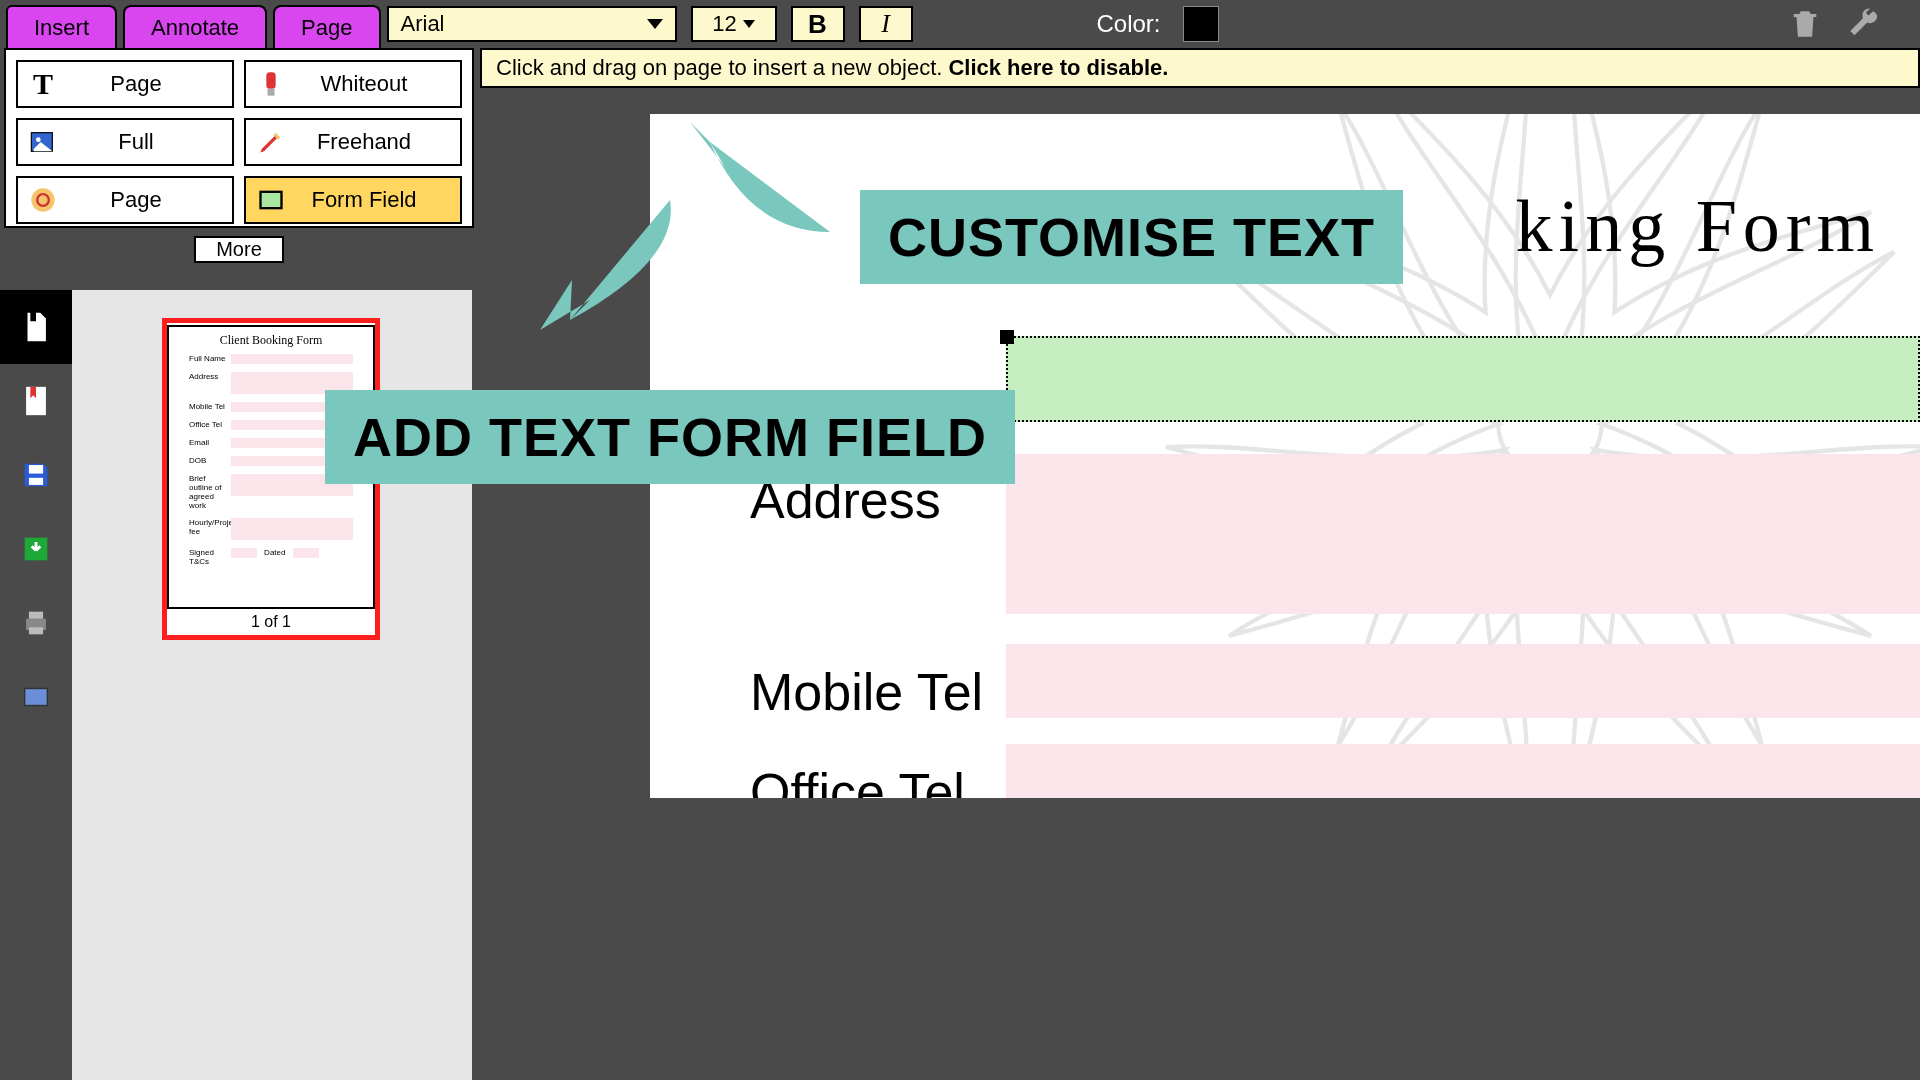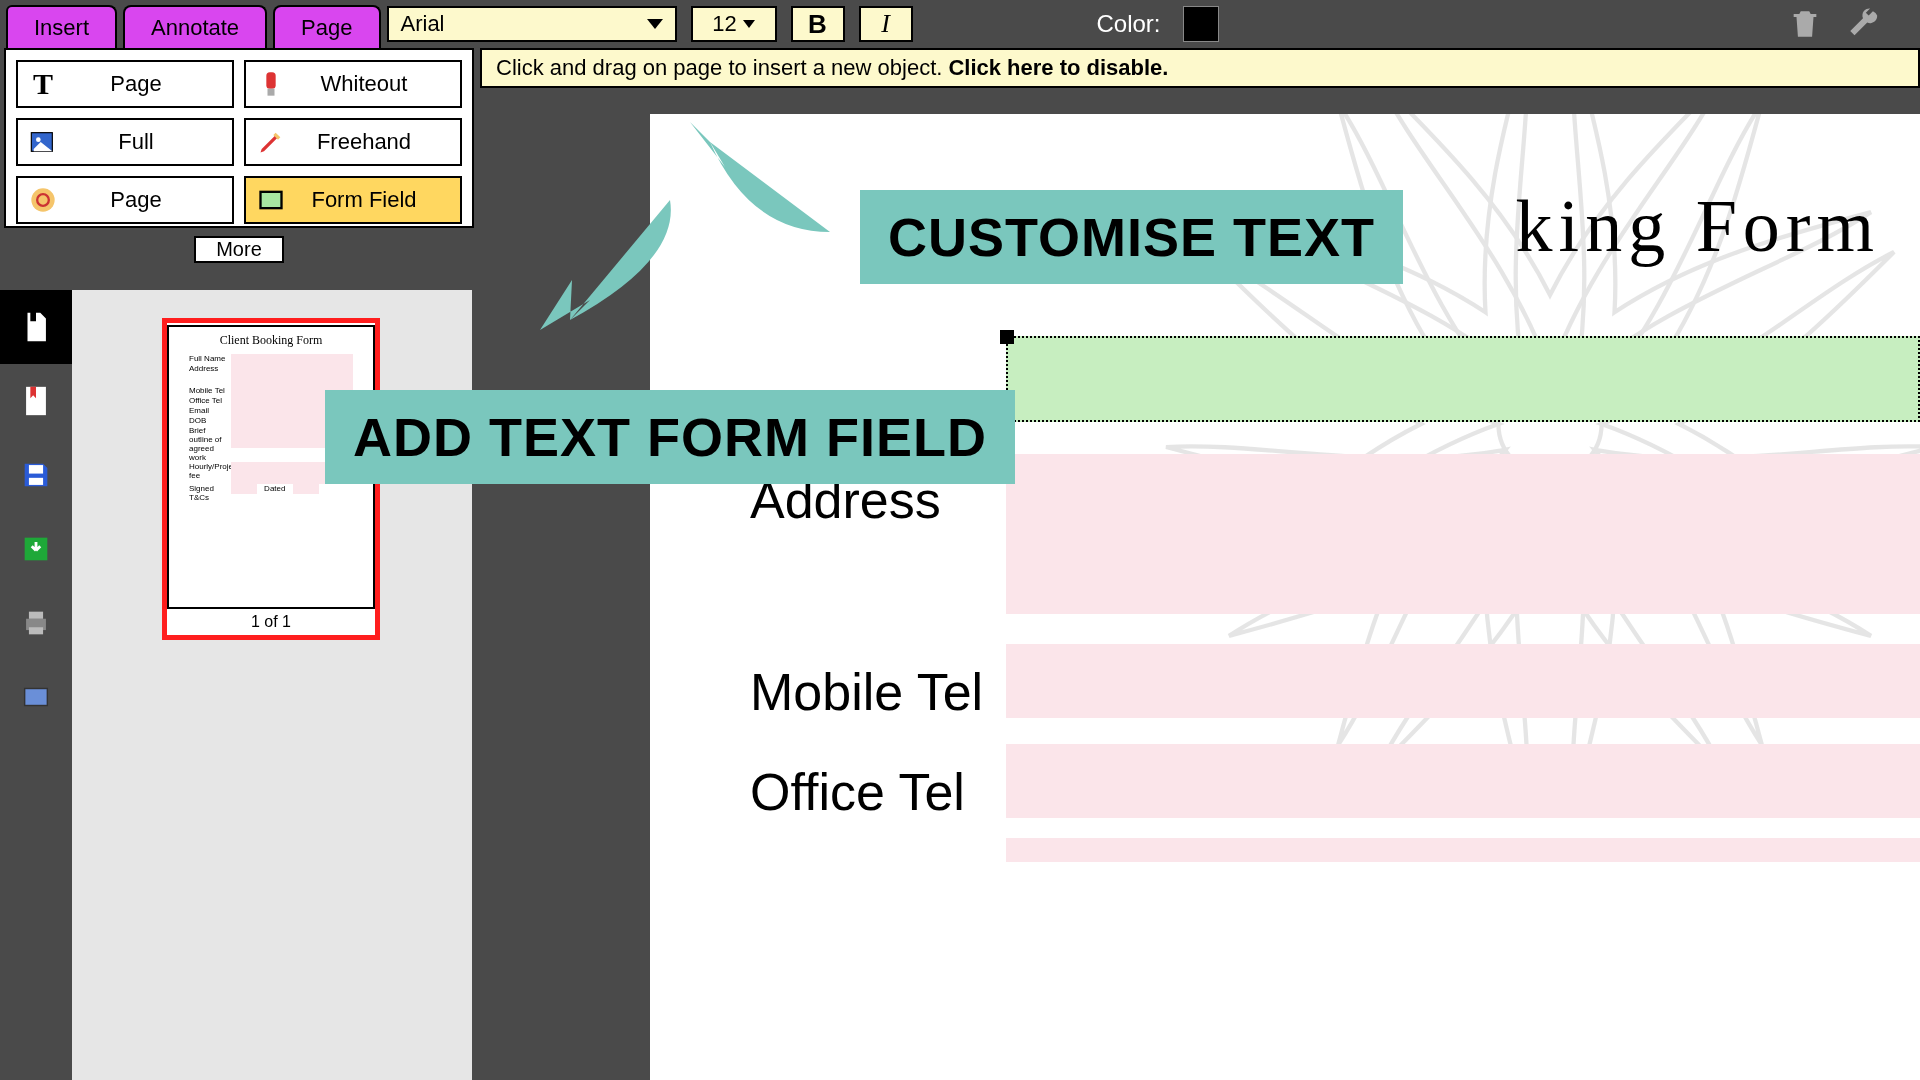--- a/index.html
+++ b/index.html
@@ -72,37 +72,37 @@
     .thumb {
       width:218px; height:322px; border:5px solid #ff1e1e; background:#fff;
       display:flex; flex-direction:column; align-items:center;
     }
     .thumb-content {
       flex:1; width:100%; border:2px solid #000; margin:2px 2px 0;
       display:flex; flex-direction:column; align-items:center; padding:6px 20px;
       font-size:8px;
     }
     .thumb-title { font-family:cursive; font-size:12px; margin-bottom:6px; }
-    .thumb-row { display:flex; width:100%; margin-bottom:0; gap:4px; }
+    .thumb-row { display:flex; width:100%; margin-bottom:8px; gap:4px; }
     .thumb-row .t-lbl { width:38px; }
     .thumb-row .t-field { flex:1; height:10px; background:#fbe5ea; }
     .thumb-row.big .t-field { height:22px; }
     .thumb-caption { font-size:16px; padding:4px 0; }
 
     
     .hint-bar { position:absolute; left:480px; right:0; top:48px; height:40px;
       background:#fdf9cc; border:2px solid #000; display:flex; align-items:center;
       padding:0 14px; font-size:22px; }
     .hint-bar b { margin-left:6px; }
 
     
     .canvas { position:absolute; left:480px; top:88px; right:0; bottom:0;
       background:#4a4a4a; padding:26px 0 0 170px; }
     .page {
-      width:1270px; height:966px; background:#fff; position:relative;
+      width:1270px; height:684px; background:#fff; position:relative;
       overflow:hidden;
     }
     .flower {
       position:absolute; top:-120px; right:-60px; width:860px; height:860px;
       opacity:.25; pointer-events:none;
     }
     .flower svg { width:100%; height:100%; }
     .doc-title {
       position:absolute; top:70px; right:40px; font-size:74px;
       font-family:'Brush Script MT',cursive; letter-spacing:6px;

